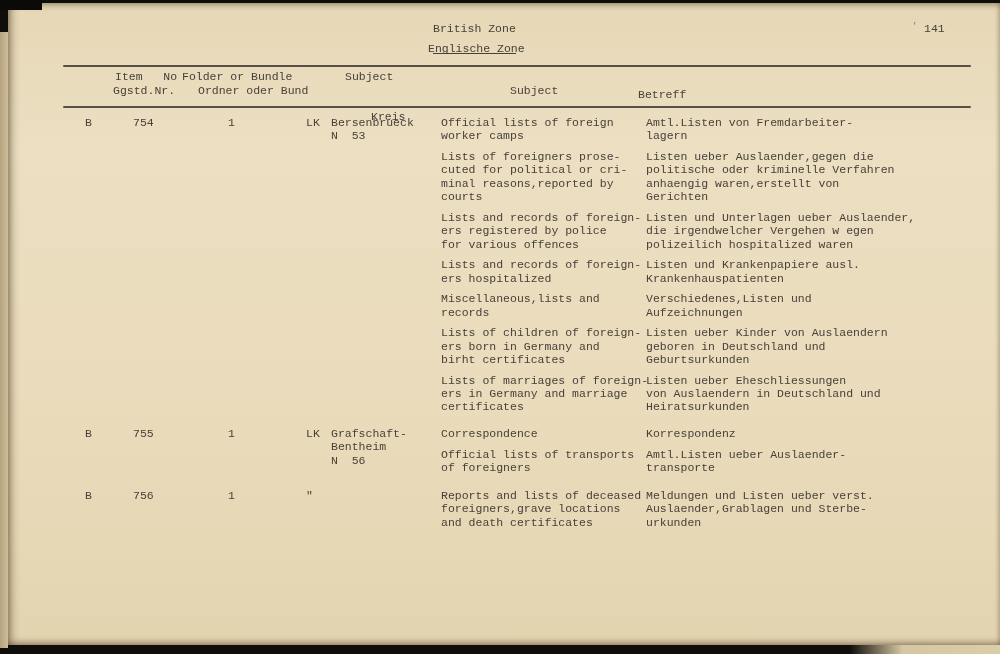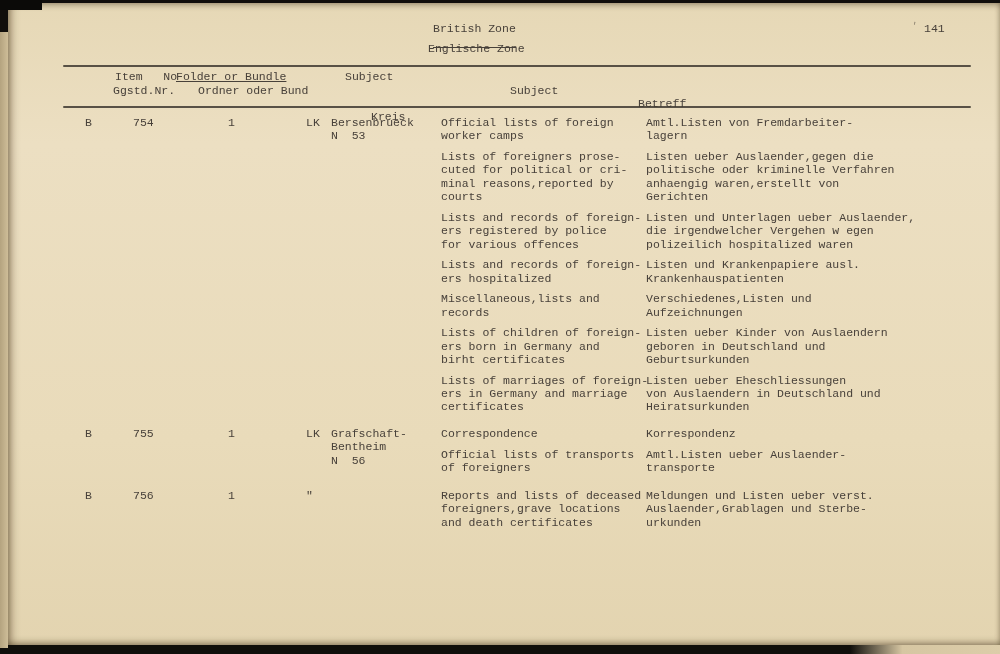--- a/index.html
+++ b/index.html
@@ -18,37 +18,37 @@
       inset -3px 0 5px -2px rgba(90,70,40,0.25);
   }
   .notch-tl { position:absolute; left:0; top:0; width:42px; height:10px; background:#0b0a08; }
   .edge-left { position:absolute; left:0; top:32px; bottom:6px; width:8px;
     background:linear-gradient(90deg,#b4a37f,#cebd98); }
   .corner-br { position:absolute; right:0; bottom:0; width:150px; height:9px;
     background:linear-gradient(90deg, rgba(214,198,162,0) 0%, #d6c6a2 35%, #dccda9 100%); }
 
   .t { position:absolute; font-size:11.5px; line-height:13.4px; color:var(--ink); white-space:pre; }
 
-  .title-en { left:425px; top:19px; border-bottom:1.5px solid var(--ink); padding-bottom:12px; }
+  .title-en { left:425px; top:19px; border-bottom:1.5px solid var(--ink); padding-bottom:18px; }
   .title-de { left:420px; top:39px; }
   .page-number { left:916px; top:19px; }
   .noise-mark { left:903px; top:17px; font-size:10px; opacity:.55; transform:rotate(12deg); }
 
   .rule { position:absolute; left:55px; width:908px; height:2px; background:var(--rule); opacity:.85; border-radius:1px; }
   .rule-top { top:62px; }
   .rule-bottom { top:103px; }
 
   .hdr-item-en { left:107px; top:67px; }
-  .hdr-folder-en { left:168px; top:67px;text-decoration:underline; }
+  .hdr-folder-en { left:174px; top:67px; }
   .hdr-district-en { left:337px; top:67px; }
   .hdr-item-de { left:105px; top:81px; }
   .hdr-folder-de { left:175px; top:81px;margin-left:15px; }
   .hdr-district-de { left:363px; top:81px;margin-top:26px; }
   .hdr-subject { left:502px; top:81px; }
-  .hdr-betreff { left:630px; top:94px; }
+  .hdr-betreff { left:630px; top:85px; }
 
   .row {
     position:absolute; left:55px; right:25px;
     display:grid; grid-template-columns:48px 95px 78px 25px 110px 1fr;
     padding-left:22px;
     font-size:11.5px; line-height:13.4px; color:var(--ink);
   }
   .cell { white-space:pre; }
   .entry { display:grid; grid-template-columns:205px 1fr; margin-bottom:7.2px; }
   .entry-subject, .entry-betreff { white-space:pre; }

